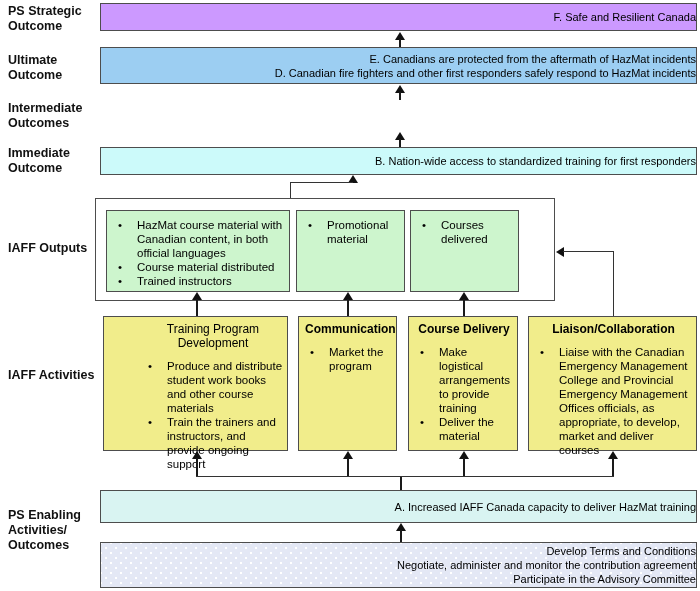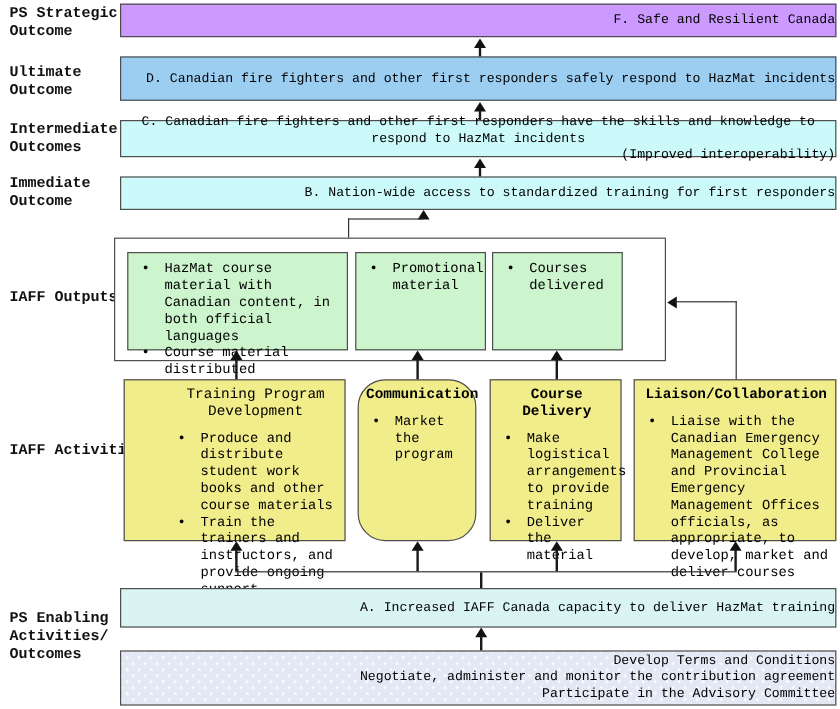--- a/index.html
+++ b/index.html
@@ -1,18 +1,18 @@
 <!DOCTYPE html>
 <html><head>
 <meta charset="utf-8">
 <style>
   html,body{margin:0;padding:0;background:#fff;}
   .canvas{
     position:relative;width:700px;height:591px;background:#ffffff;
-    font-family:Liberation Mono, monospace;color:#000;overflow:hidden;
+    font-family:Liberation Sans, sans-serif;color:#000;overflow:hidden;
   }
   .rowlabel{
     position:absolute;left:8px;font-size:12.5px;font-weight:bold;
     line-height:15px;white-space:pre-line;color:#111;
   }
   .wbox{ 
     position:absolute;left:100px;width:597px;box-sizing:border-box;
     border:1px solid #4d4d4d;display:flex;flex-direction:column;
     justify-content:center;align-items:flex-end;text-align:center;
     font-size:11px;line-height:14px;
@@ -79,27 +79,24 @@
   <div class="rowlabel" style="top:368px;">IAFF Activities</div>
   <div class="rowlabel" style="top:508px;">PS Enabling
 Activities/
 Outcomes</div>
 
   <div class="wbox fill-strategic" style="top:3px;height:28px;">
     <span>F. Safe and Resilient Canada</span>
   </div>
 
   <div class="wbox fill-ultimate" style="top:47px;height:37px;">
+    <span>E. Canadians are protected from the aftermath of HazMat incidents</span>
     <span>D. Canadian fire fighters and other first responders safely respond to HazMat incidents</span>
   </div>
 
-  <div class="wbox fill-cyan" style="top:100px;height:31px;">
-    <span>C. Canadian fire fighters and other first responders have the skills and knowledge to respond to HazMat incidents</span>
-    <span>(Improved interoperability)</span>
-  </div>
 
   <div class="wbox fill-cyan" style="top:147px;height:28px;">
     <span>B. Nation-wide access to standardized training for first responders</span>
   </div>
 
   <div class="container-box"></div>
 
   <div class="gbox" style="left:106px;top:210px;width:184px;height:82px;">
     <ul class="blist">
       <li>HazMat course material with Canadian content, in both official languages</li>
@@ -121,21 +118,21 @@
   </div>
 
   <div class="ybox" style="left:103px;width:185px;padding-left:39px;">
     <div class="ytitle">Training Program Development</div>
     <ul class="blist">
       <li>Produce and distribute student work books and other course materials</li>
       <li>Train the trainers and instructors, and provide ongoing support</li>
     </ul>
   </div>
 
-  <div class="ybox" style="left:298px;width:99px;border-radius:23px;">
+  <div class="ybox" style="left:298px;width:99px;">
     <div class="ytitle bold">Communication</div>
     <ul class="blist">
       <li>Market the program</li>
     </ul>
   </div>
 
   <div class="ybox" style="left:408px;width:110px;">
     <div class="ytitle bold">Course Delivery</div>
     <ul class="blist">
       <li>Make logistical arrangements to provide training</li>

